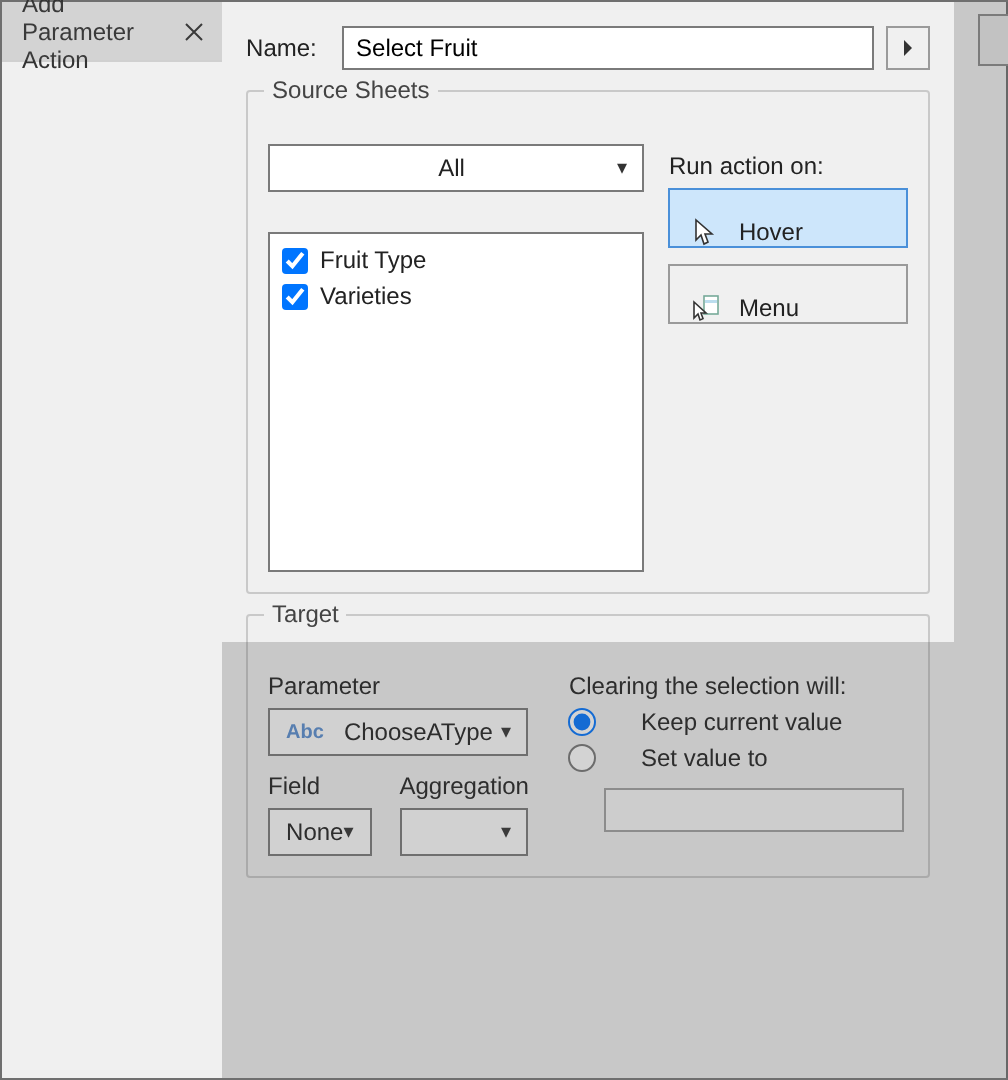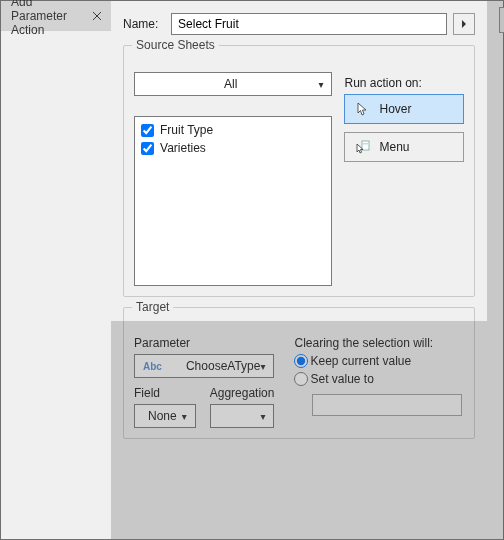--- a/index.html
+++ b/index.html
@@ -142,21 +142,21 @@
     margin: 0;
   }
   .action-col { width: 120px; }
   .action-col .lbl { margin-bottom: 4px; margin-top:4px; }
   .run-btn {
     height: 30px;
     width: 100%;
     border: 1px solid #9a9a9a;
     background: #f0f0f0;
     display: flex;
-    align-items: center;
+    align-items: flex-end;
     gap: 8px;
     padding: 0 10px;
     margin-bottom: 8px;
   }
   .run-btn.selected {
     border: 1px solid #4a90d9;
     background: #cde6fb;
   }
   .run-btn .ic { width: 16px; display:flex; justify-content:center; }
 
@@ -169,33 +169,33 @@
   .target-right { width: 170px; }
   .tlabel { margin-bottom: 4px; margin-top: 2px; }
   .combo {
     height: 24px;
     border: 1px solid #7a7a7a;
     background: #fdfdfd;
     display: flex; align-items: center; justify-content: space-between;
     padding: 0 8px;
   }
   .combo .val { flex:1; text-align:center; }
-  .combo .valL { flex:1; text-align:center; display:flex; align-items:center; gap:20px;}
+  .combo .valL { flex:1; text-align:center; display:flex; align-items:center; gap:6px;}
   .two-col {
     display: flex;
     gap: 14px;
     margin-top: 6px;
   }
   .two-col > div { flex: 1; }
   .two-col .combo { width: 100%; }
 
   .radio-row {
     display: flex;
     align-items: center;
-    gap: 2px;
+    gap: 22px;
     margin: 4px 0;
   }
   .radio-row input[type=radio] { margin:0; width:14px; height:14px; }
   .setval-input {
     width: 150px;
     height: 22px;
     border: 1px solid #a0a0a0;
     background: #f7f7f7;
     margin-top: 4px;
     margin-left: 18px;

